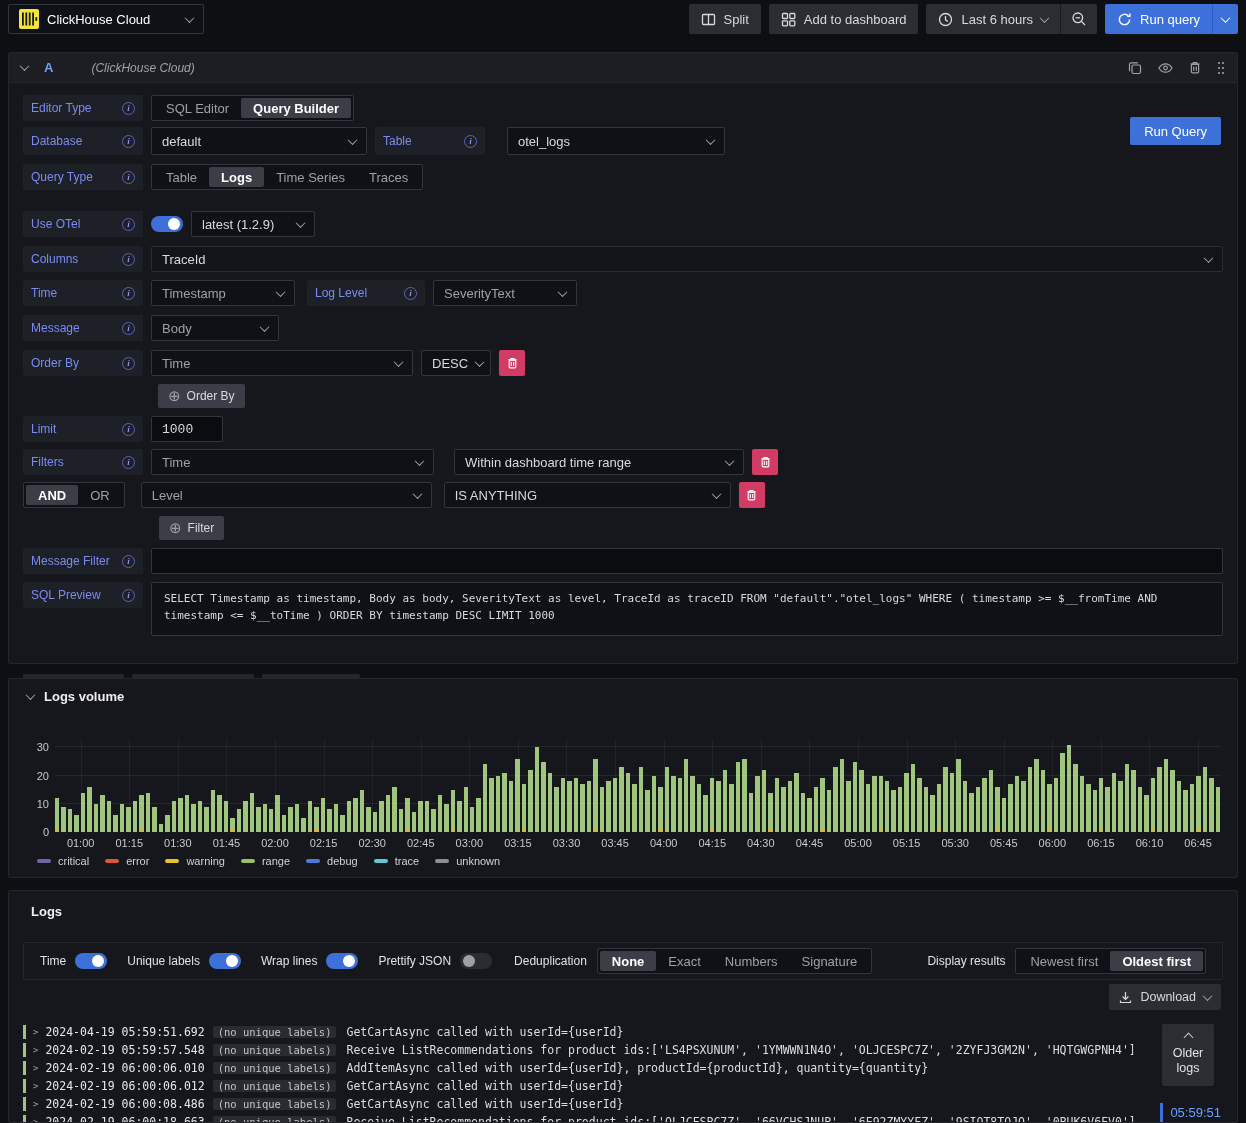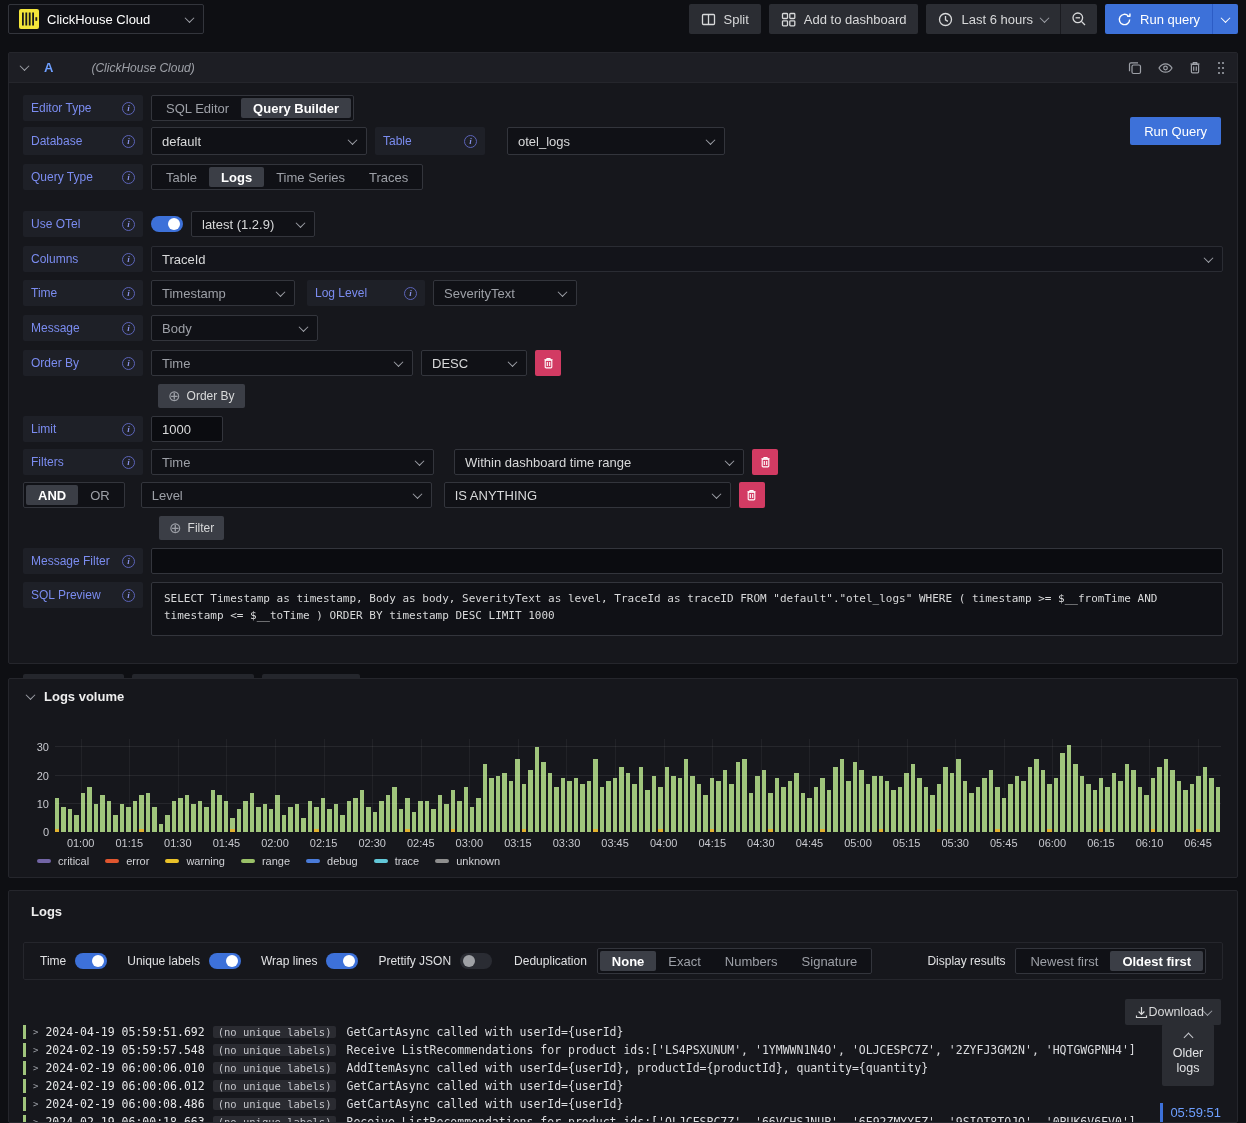--- a/index.html
+++ b/index.html
@@ -86,21 +86,21 @@
   
   .logs-panel{top:890px;height:233px;overflow:hidden;}
   .logs-title{padding:13px 0 0 22px;font-weight:600;font-size:13px;color:#eee;}
   .controls{position:absolute;left:14px;right:14px;top:51px;height:38px;border:1px solid var(--border);border-radius:2px;display:flex;align-items:center;padding:0 16px;}
   .ctl-left{display:flex;align-items:center;gap:20px;}
   .ctl-item{display:flex;align-items:center;gap:9px;}
   .tlabel{font-size:12px;font-weight:500;color:#e0e1e3;white-space:nowrap;}
   .ctl-dedup{display:flex;align-items:center;gap:10px;margin-left:22px;}
   .ctl-dedup .radio-group,.ctl-right .radio-group{height:26px;}
   .ctl-right{display:flex;align-items:center;gap:10px;margin-left:auto;}
-  .download-btn{position:absolute;right:16px;top:108px;height:26px;display:flex;align-items:center;gap:0;background:#2b2d33;border-radius:2px;padding:0 10px;font-size:12.5px;font-weight:500;}
+  .download-btn{position:absolute;right:16px;top:93px;height:26px;display:flex;align-items:center;gap:8px;background:#2b2d33;border-radius:2px;padding:0 10px;font-size:12.5px;font-weight:500;}
   .log-rows{position:absolute;left:14px;right:40px;top:132px;}
   .lrow{display:flex;align-items:center;height:18px;font-family:"DejaVu Sans Mono", monospace;font-size:11.5px;white-space:nowrap;overflow:hidden;}
   .sevbar{width:3px;height:14px;background:var(--green);margin-right:7px;flex:none;}
   .lcaret{color:var(--dim);font-size:9px;margin-right:7px;}
   .lts{color:#e6e7e8;margin-right:8px;}
   .lbadge{background:#2a2b31;color:#c3c4c9;border-radius:2px;padding:0 5px;font-size:10.5px;margin-right:10px;}
   .lmsg{color:#dcdde0;}
   .older-btn{position:absolute;right:23px;top:133px;width:52px;height:62px;background:#2b2d33;border-radius:2px;display:flex;flex-direction:column;align-items:center;justify-content:center;gap:5px;color:#e0e1e3;font-size:12.5px;font-weight:500;line-height:15px;text-align:center;}
   .older-btn .chev{color:#c7c8ce;}
   .live-ts{position:absolute;right:16px;top:212px;display:flex;align-items:center;gap:7px;}
@@ -312,36 +312,36 @@
           <span class="val ph">SeverityText</span>
           <span class="chev"></span>
         </div>
     </div>
 
     <div class="qrow" style="margin-top:9px">
       <div class="qlabel">
           <span>Message</span>
           <span class="info-i">i</span>
         </div>
-      <div class="sel" style="width:167px">
+      <div class="sel" style="width:128px">
           <span class="val ph">Body</span>
           <span class="chev"></span>
         </div>
     </div>
 
     <div class="qrow" style="margin-top:9px">
       <div class="qlabel">
           <span>Order By</span>
           <span class="info-i">i</span>
         </div>
       <div class="sel" style="width:262px">
           <span class="val ph">Time</span>
           <span class="chev"></span>
         </div>
-      <div class="sel" style="width:106px">
+      <div class="sel" style="width:70px">
           <span class="val">DESC</span>
           <span class="chev"></span>
         </div>
       <button class="trash-btn">
           <svg width="11" height="12" viewBox="0 0 12 13" fill="none" stroke="#fff" stroke-width="1.2">
             <path d="M1.5 3h9"></path>
             <path d="M4.3 3V1.6h3.4V3"></path>
             <rect x="2.4" y="3.4" width="7.2" height="8.4" rx="1"></rect>
             <path d="M4.7 5.4v4.4M7.3 5.4v4.4"></path>
           </svg>
@@ -352,21 +352,21 @@
           <span class="plus-g">⊕</span>
           <span>Order By</span>
         </button>
     </div>
 
     <div class="qrow" style="margin-top:7px">
       <div class="qlabel">
           <span>Limit</span>
           <span class="info-i">i</span>
         </div>
-      <input class="tinput" style="width: 72px;" value="1000">
+      <input class="tinput" style="width: 72px; font-family: Liberation Mono, monospace;" value="1000">
     </div>
 
     <div class="qrow" style="margin-top:7px">
       <div class="qlabel">
           <span>Filters</span>
           <span class="info-i">i</span>
         </div>
       <div class="sel" style="width:283px">
           <span class="val ph">Time</span>
           <span class="chev"></span>

